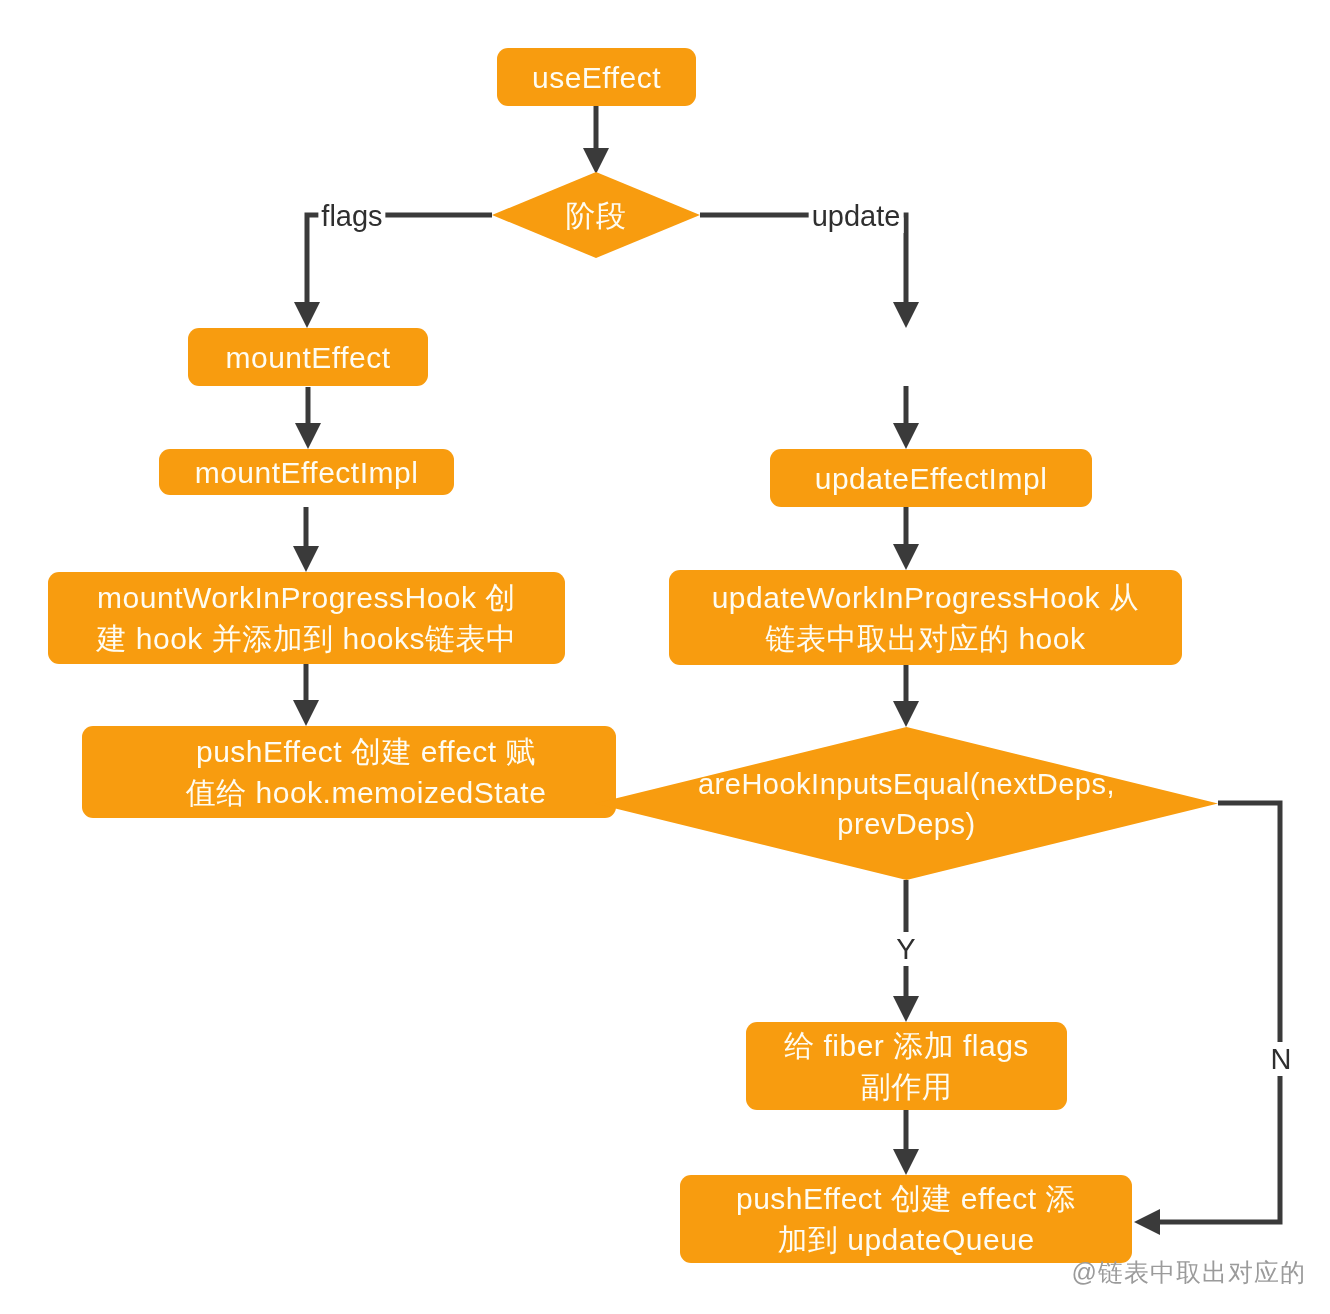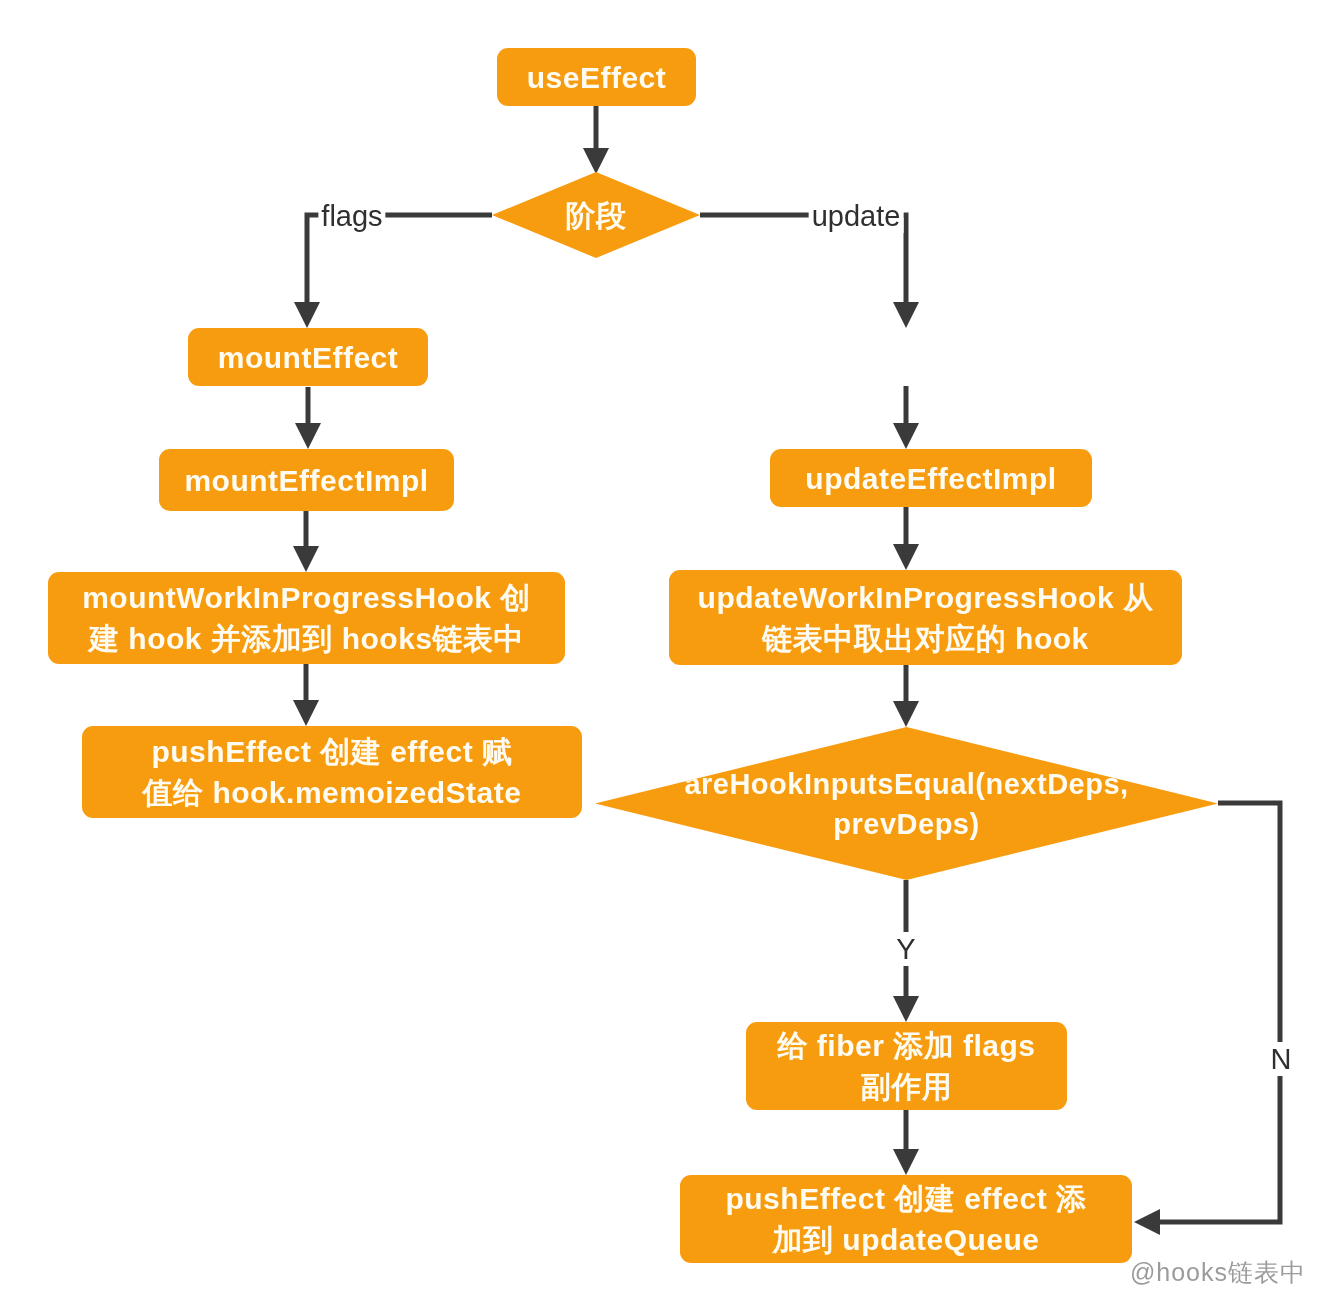--- a/index.html
+++ b/index.html
@@ -14,21 +14,21 @@
   body{background:#fff;font-family:"Liberation Sans","DejaVu Sans",sans-serif;}
   .canvas{
     position:relative;width:1330px;height:1314px;
     background:var(--c-canvas);overflow:hidden;
   }
   .connectors{position:absolute;left:0;top:0;width:1330px;height:1314px;}
   .node{
     position:absolute;display:flex;align-items:center;justify-content:center;
     background:var(--c-node-fill);color:var(--c-node-text);
     font-size:30px;line-height:41px;text-align:center;
-    white-space:pre-line;letter-spacing:0.5px;font-weight:bold;
+    white-space:pre-line;letter-spacing:0.5px;
   }
   .rect{border-radius:11px;}
   .diamond{clip-path:polygon(50% 0%,100% 50%,50% 100%,0% 50%);border-radius:0;}
   .edge-label{
     position:absolute;transform:translate(-50%,-50%);
     background:var(--c-canvas);color:var(--c-edge-label);
     font-size:29px;line-height:34px;padding:0 3px;white-space:nowrap;
   }
   .watermark{
     position:absolute;right:24px;top:1256px;
@@ -92,26 +92,26 @@
       <polygon class="arrow" points="1160,1209 1160,1235 1134,1222"></polygon>
     </g>
   </svg>
 
   <div class="node rect" style="left:497px;top:48px;width:199px;height:58px;">useEffect</div>
 
   <div class="node diamond" style="left:492px;top:172px;width:208px;height:86px;">阶段</div>
 
   <div class="node rect" style="left:188px;top:328px;width:240px;height:58px;">mountEffect</div>
 
-  <div class="node rect" style="left:159px;top:449px;width:295px;height:62px;">mountEffectImpl</div>
+  <div class="node rect" style="left:159px;top:449px;width:295px;height:46px;">mountEffectImpl</div>
 
   <div class="node rect" style="left:48px;top:572px;width:517px;height:92px;">mountWorkInProgressHook 创
 建 hook 并添加到 hooks链表中</div>
 
-  <div class="node rect" style="left:82px;top:726px;width:500px;height:92px;">pushEffect 创建 effect 赋
+  <div class="node rect" style="left:82px;top:726px;width:500px;height:92px;padding-left:34px;">pushEffect 创建 effect 赋
 值给 hook.memoizedState</div>
 
 
   <div class="node rect" style="left:770px;top:449px;width:322px;height:58px;">updateEffectImpl</div>
 
   <div class="node rect" style="left:650px;top:570px;width:513px;height:95px;margin-left:19px;">updateWorkInProgressHook 从
 链表中取出对应的 hook</div>
 
   <div class="node diamond" style="left:595px;top:727px;width:623px;height:153px;font-size:29px;line-height:40px;">areHookInputsEqual(nextDeps,
 prevDeps)</div>
@@ -123,15 +123,15 @@
 加到 updateQueue</div>
 
   <span class="edge-label" style="left:352px;top:216px;">flags</span>
 
   <span class="edge-label" style="left:856px;top:216px;">update</span>
 
   <span class="edge-label" style="left:906px;top:949px;">Y</span>
 
   <span class="edge-label" style="left:1281px;top:1059px;">N</span>
 
-  <span class="watermark">@hooks链表中</span>
+  <span class="watermark">@链表中取出对应的</span>
 
 </div>
 
 </body></html>

